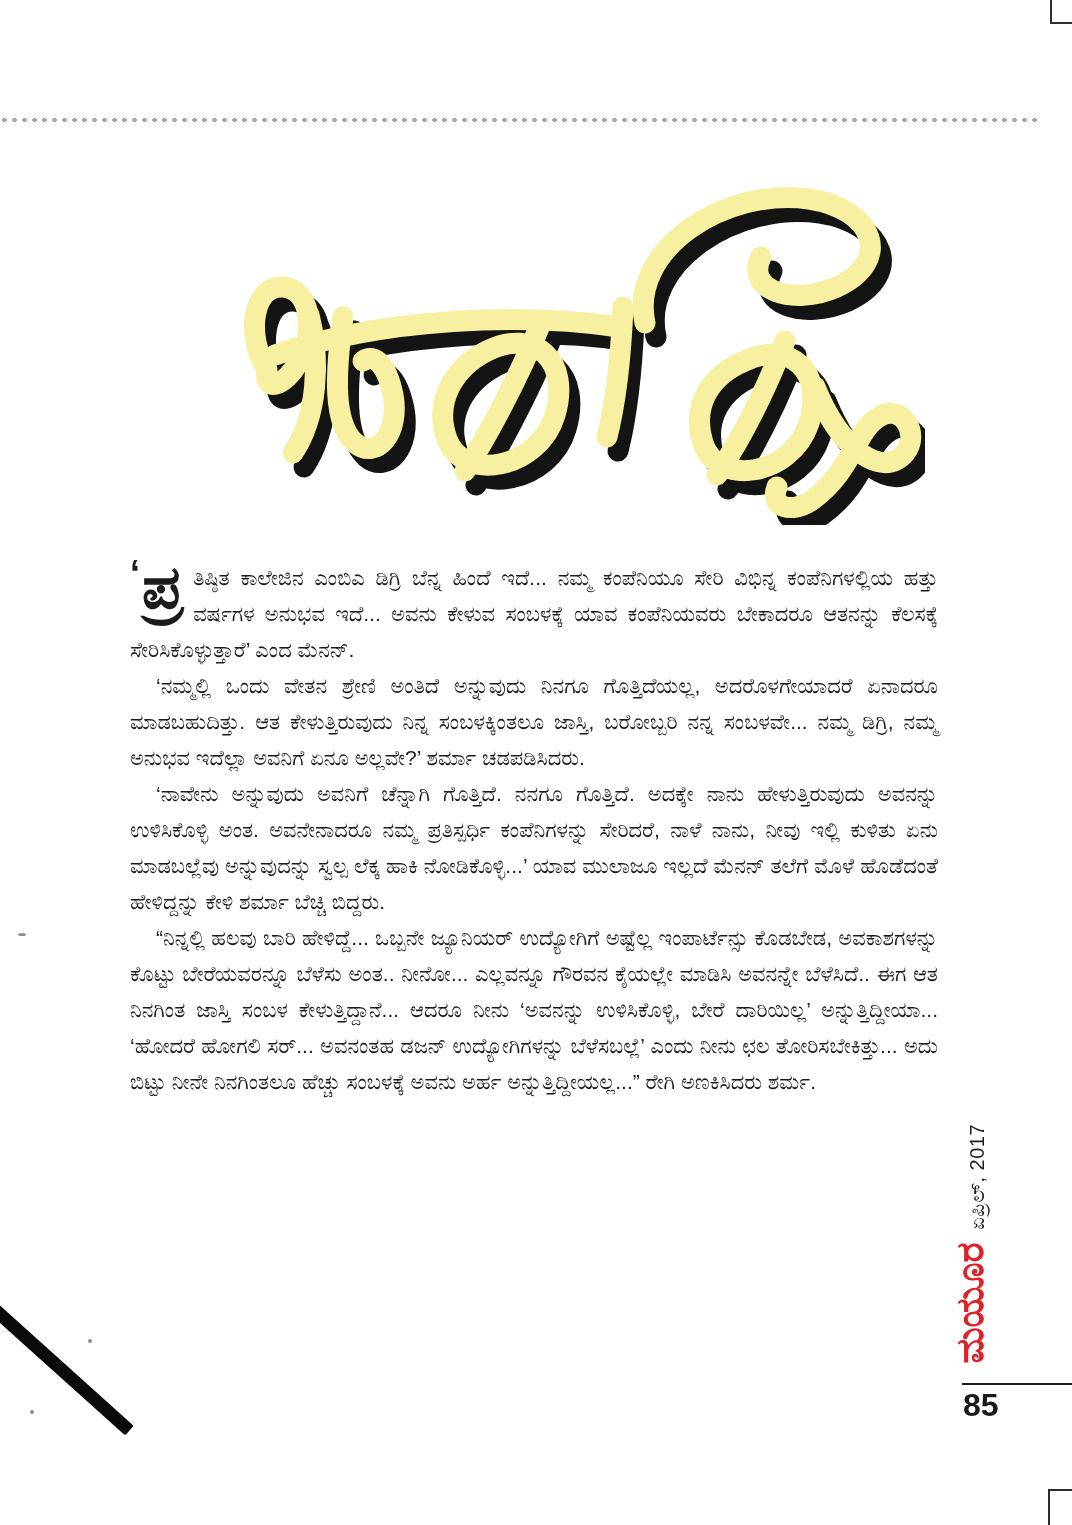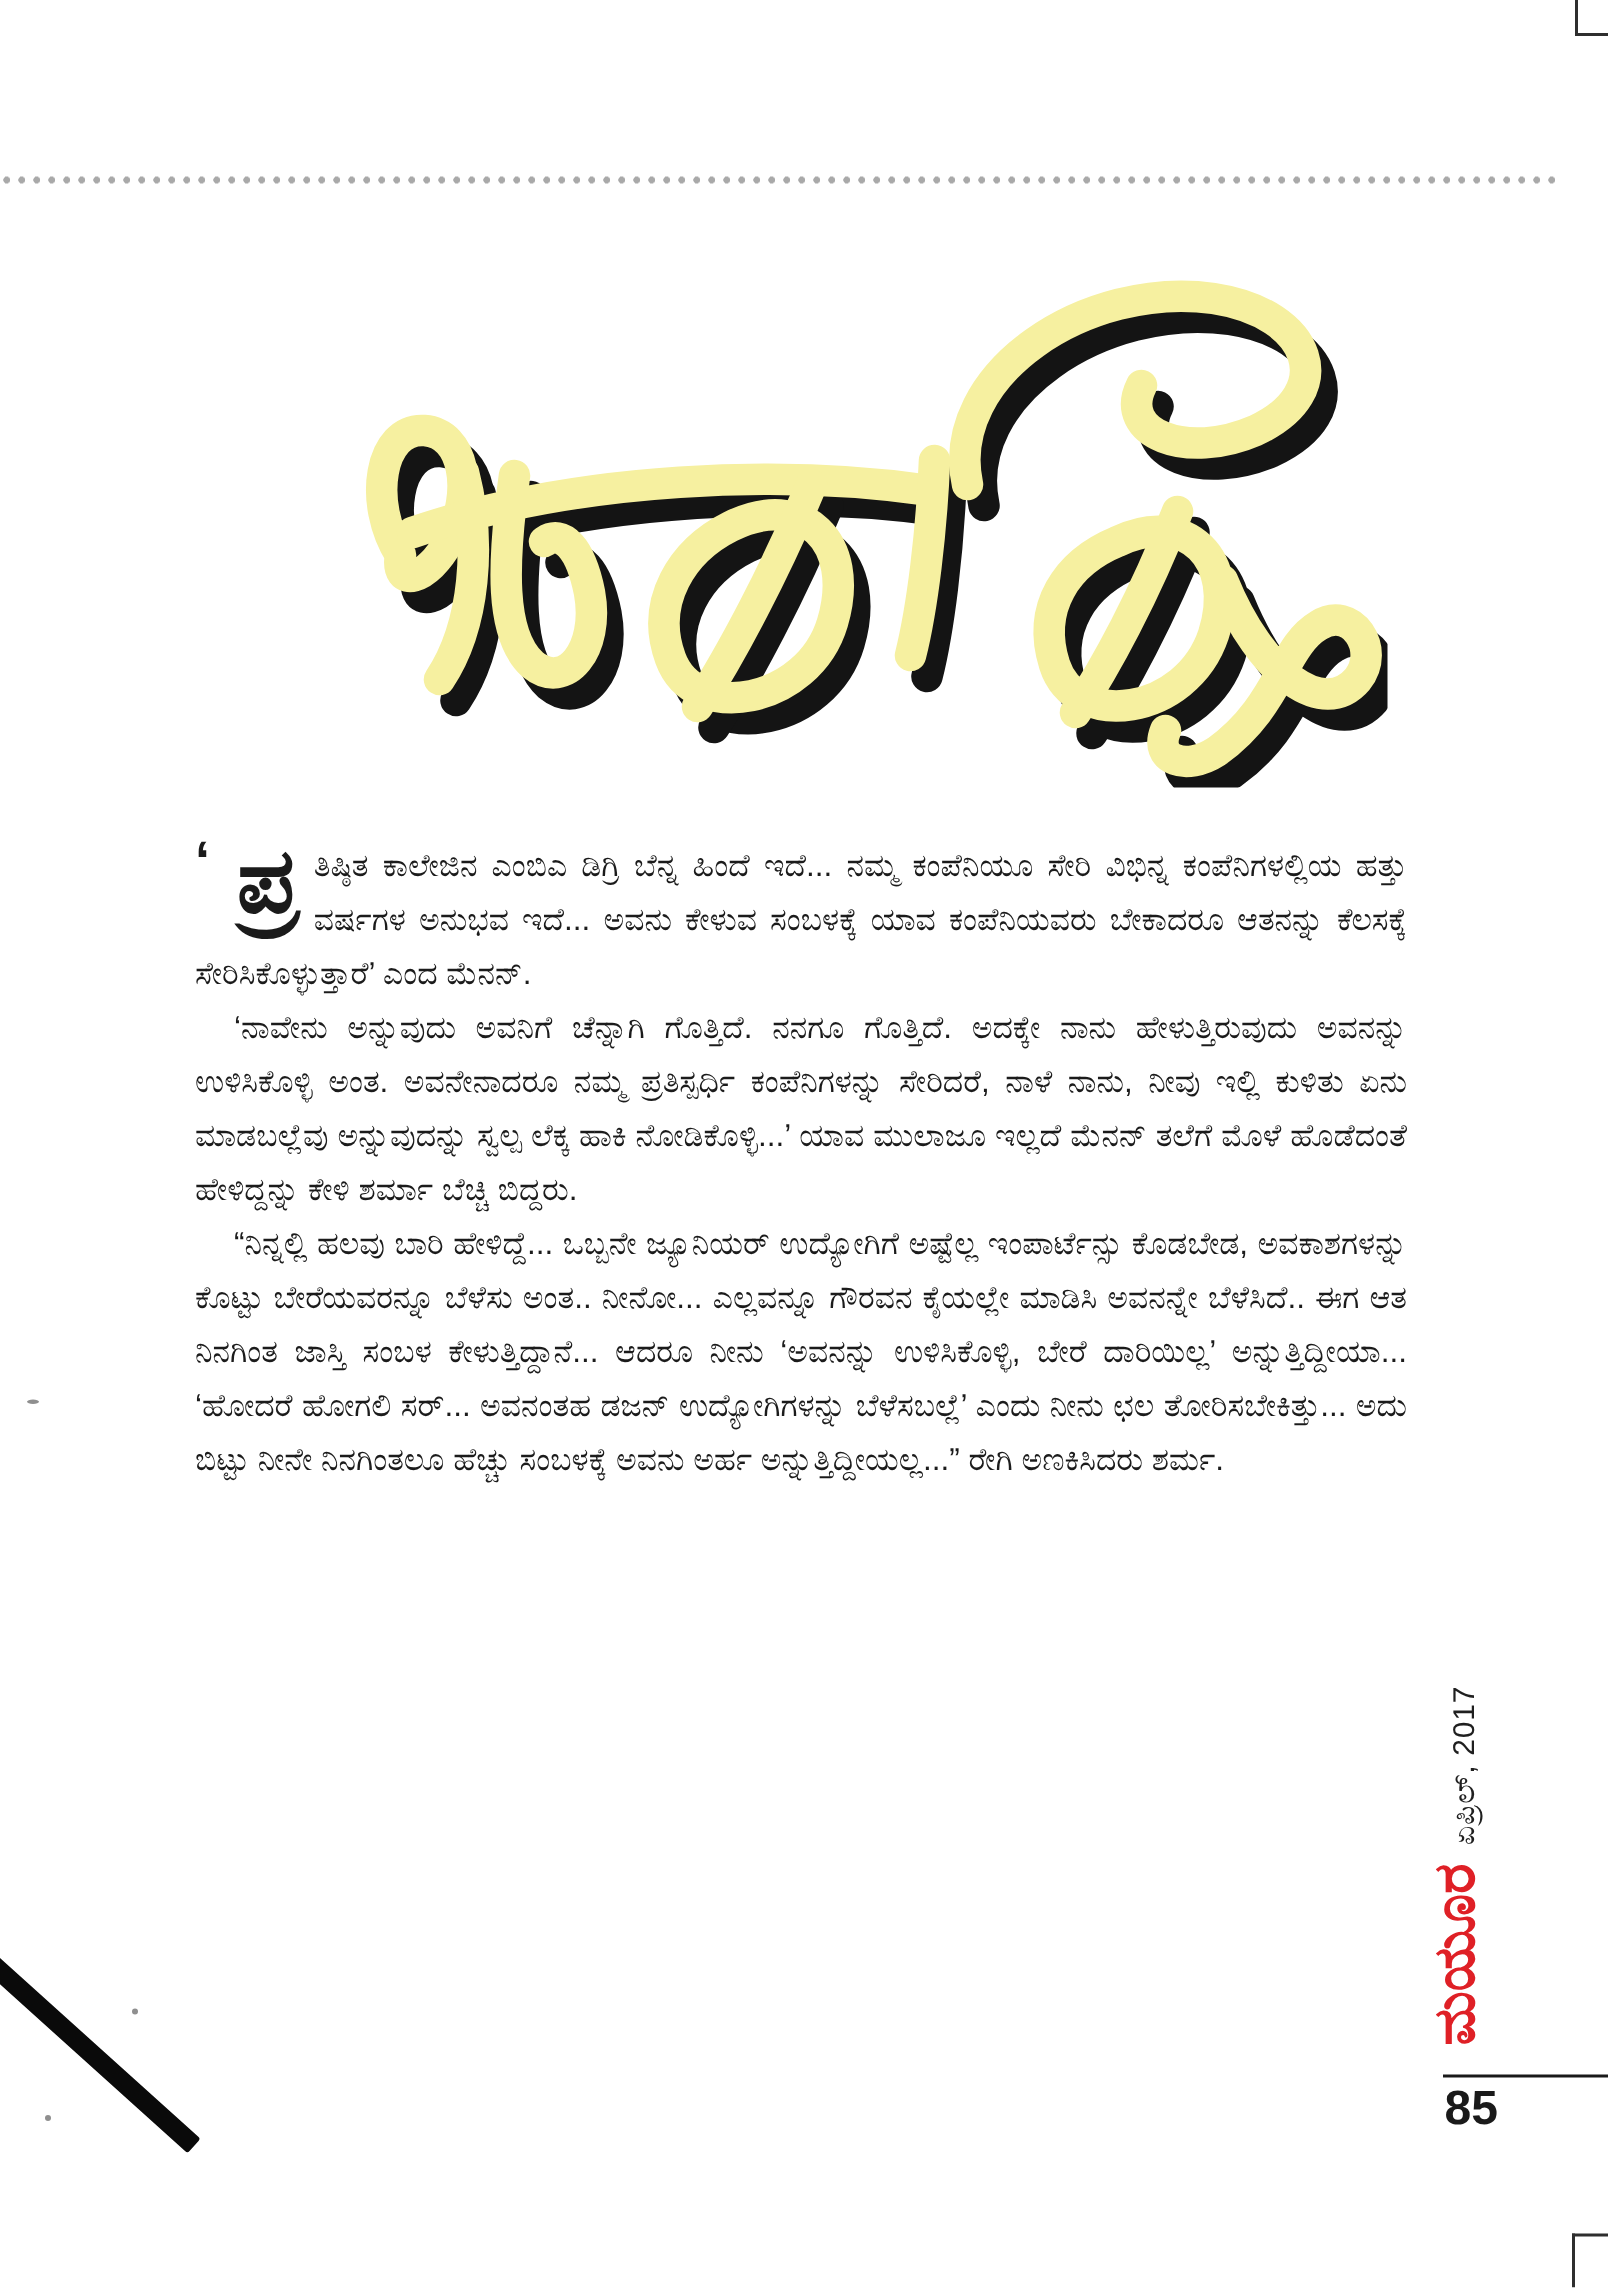--- a/index.html
+++ b/index.html
@@ -17,21 +17,21 @@
   .title-wrap { position:absolute; left:225px; top:165px; width:700px; height:360px; }
   .sr { position:absolute; width:1px; height:1px; overflow:hidden; clip-path:inset(50%); white-space:nowrap; }
   
   .body-text {
     position:absolute; left:130px; top:560px; width:808px;
     font-size:21px; line-height:36px; text-align:justify; color:#1b1b1b;
   }
   .body-text p { margin:0; text-indent:26px; }
   .body-text p.first { text-indent:0; }
   .dc-quote { float:left; font-size:36px; line-height:44px; margin:-8px 2px 0 0; font-weight:bold; }
-  .dropcap { float:left; font-size:60px; line-height:56px; margin:0 10px 0 16px; font-weight:bold; }
+  .dropcap { float:left; font-size:60px; line-height:56px; margin:0 10px 0 0; font-weight:bold; }
   
   .issue-date {
     position:absolute; left:977px; top:1177px; white-space:nowrap;
     transform:translate(-50%,-50%) rotate(-90deg);
     font-size:20px; letter-spacing:0.5px; color:#1f1f1f;
   }
   .magazine-name {
     position:absolute; left:971px; top:1303px; white-space:nowrap;
     transform:translate(-50%,-50%) rotate(-90deg);
     font-size:38px; font-weight:bold; color:#df2026;
@@ -88,20 +88,21 @@
     </svg>
     <span class="sr">ಜಾಣ್ಮೆ</span>
   </div>
 
   <div class="body-text">
     <p class="first">
       <span class="dc-quote">‘</span>
       <span class="dropcap">ಪ್ರ</span>
       <span>ತಿಷ್ಠಿತ ಕಾಲೇಜಿನ ಎಂಬಿಎ ಡಿಗ್ರಿ ಬೆನ್ನ ಹಿಂದೆ ಇದೆ... ನಮ್ಮ ಕಂಪೆನಿಯೂ ಸೇರಿ ವಿಭಿನ್ನ ಕಂಪೆನಿಗಳಲ್ಲಿಯ ಹತ್ತು ವರ್ಷಗಳ ಅನುಭವ ಇದೆ... ಅವನು ಕೇಳುವ ಸಂಬಳಕ್ಕೆ ಯಾವ ಕಂಪೆನಿಯವರು ಬೇಕಾದರೂ ಆತನನ್ನು ಕೆಲಸಕ್ಕೆ ಸೇರಿಸಿಕೊಳ್ಳುತ್ತಾರೆ’ ಎಂದ ಮೆನನ್.</span>
     </p>
+    <p>‘ನಮ್ಮಲ್ಲಿ ಒಂದು ವೇತನ ಶ್ರೇಣಿ ಅಂತಿದೆ ಅನ್ನುವುದು ನಿನಗೂ ಗೊತ್ತಿದೆಯಲ್ಲ, ಅದರೊಳಗೇಯಾದರೆ ಏನಾದರೂ ಮಾಡಬಹುದಿತ್ತು. ಆತ ಕೇಳುತ್ತಿರುವುದು ನಿನ್ನ ಸಂಬಳಕ್ಕಿಂತಲೂ ಜಾಸ್ತಿ, ಬರೋಬ್ಬರಿ ನನ್ನ ಸಂಬಳವೇ... ನಮ್ಮ ಡಿಗ್ರಿ, ನಮ್ಮ ಅನುಭವ ಇದೆಲ್ಲಾ ಅವನಿಗೆ ಏನೂ ಅಲ್ಲವೇ?’ ಶರ್ಮಾ ಚಡಪಡಿಸಿದರು.</p>
     <p>‘ನಾವೇನು ಅನ್ನುವುದು ಅವನಿಗೆ ಚೆನ್ನಾಗಿ ಗೊತ್ತಿದೆ. ನನಗೂ ಗೊತ್ತಿದೆ. ಅದಕ್ಕೇ ನಾನು ಹೇಳುತ್ತಿರುವುದು ಅವನನ್ನು ಉಳಿಸಿಕೊಳ್ಳಿ ಅಂತ. ಅವನೇನಾದರೂ ನಮ್ಮ ಪ್ರತಿಸ್ಪರ್ಧಿ ಕಂಪೆನಿಗಳನ್ನು ಸೇರಿದರೆ, ನಾಳೆ ನಾನು, ನೀವು ಇಲ್ಲಿ ಕುಳಿತು ಏನು ಮಾಡಬಲ್ಲೆವು ಅನ್ನುವುದನ್ನು ಸ್ವಲ್ಪ ಲೆಕ್ಕ ಹಾಕಿ ನೋಡಿಕೊಳ್ಳಿ...’ ಯಾವ ಮುಲಾಜೂ ಇಲ್ಲದೆ ಮೆನನ್ ತಲೆಗೆ ಮೊಳೆ ಹೊಡೆದಂತೆ ಹೇಳಿದ್ದನ್ನು ಕೇಳಿ ಶರ್ಮಾ ಬೆಚ್ಚಿ ಬಿದ್ದರು.</p>
     <p>“ನಿನ್ನಲ್ಲಿ ಹಲವು ಬಾರಿ ಹೇಳಿದ್ದೆ... ಒಬ್ಬನೇ ಜ್ಯೂನಿಯರ್ ಉದ್ಯೋಗಿಗೆ ಅಷ್ಟೆಲ್ಲ ಇಂಪಾರ್ಟೆನ್ಸು ಕೊಡಬೇಡ, ಅವಕಾಶಗಳನ್ನು ಕೊಟ್ಟು ಬೇರೆಯವರನ್ನೂ ಬೆಳೆಸು ಅಂತ.. ನೀನೋ... ಎಲ್ಲವನ್ನೂ ಗೌರವನ ಕೈಯಲ್ಲೇ ಮಾಡಿಸಿ ಅವನನ್ನೇ ಬೆಳೆಸಿದೆ.. ಈಗ ಆತ ನಿನಗಿಂತ ಜಾಸ್ತಿ ಸಂಬಳ ಕೇಳುತ್ತಿದ್ದಾನೆ... ಆದರೂ ನೀನು ‘ಅವನನ್ನು ಉಳಿಸಿಕೊಳ್ಳಿ, ಬೇರೆ ದಾರಿಯಿಲ್ಲ’ ಅನ್ನುತ್ತಿದ್ದೀಯಾ... ‘ಹೋದರೆ ಹೋಗಲಿ ಸರ್... ಅವನಂತಹ ಡಜನ್ ಉದ್ಯೋಗಿಗಳನ್ನು ಬೆಳೆಸಬಲ್ಲೆ’ ಎಂದು ನೀನು ಛಲ ತೋರಿಸಬೇಕಿತ್ತು... ಅದು ಬಿಟ್ಟು ನೀನೇ ನಿನಗಿಂತಲೂ ಹೆಚ್ಚು ಸಂಬಳಕ್ಕೆ ಅವನು ಅರ್ಹ ಅನ್ನುತ್ತಿದ್ದೀಯಲ್ಲ...” ರೇಗಿ ಅಣಕಿಸಿದರು ಶರ್ಮ.</p>
   </div>
 
   <div class="issue-date">ಏಪ್ರಿಲ್, 2017</div>
   <div class="magazine-name">ಮಯೂರ</div>
   <div class="pagenum-rule"></div>
   <div class="pagenum">85</div>
 
   <div class="corner-br"></div>

